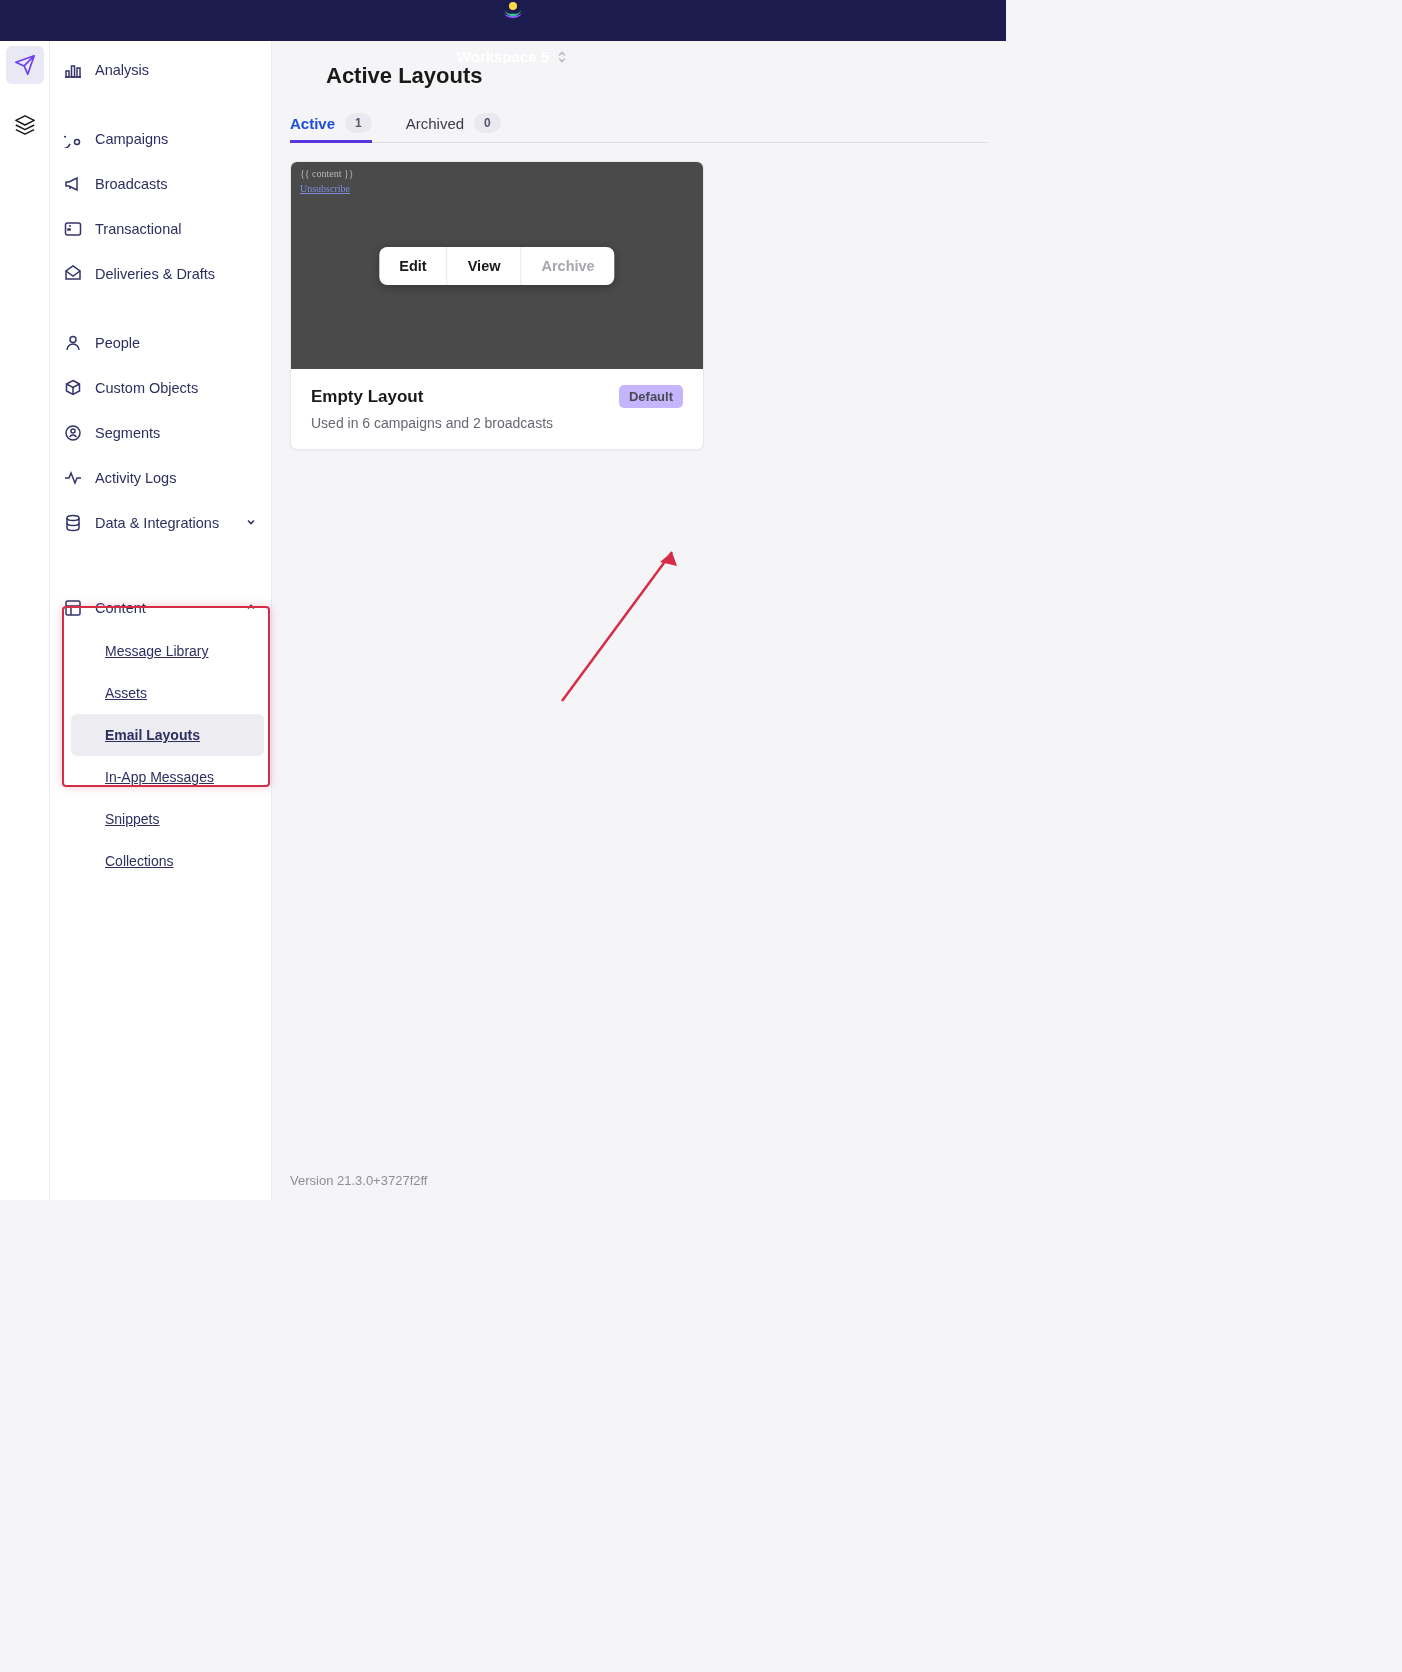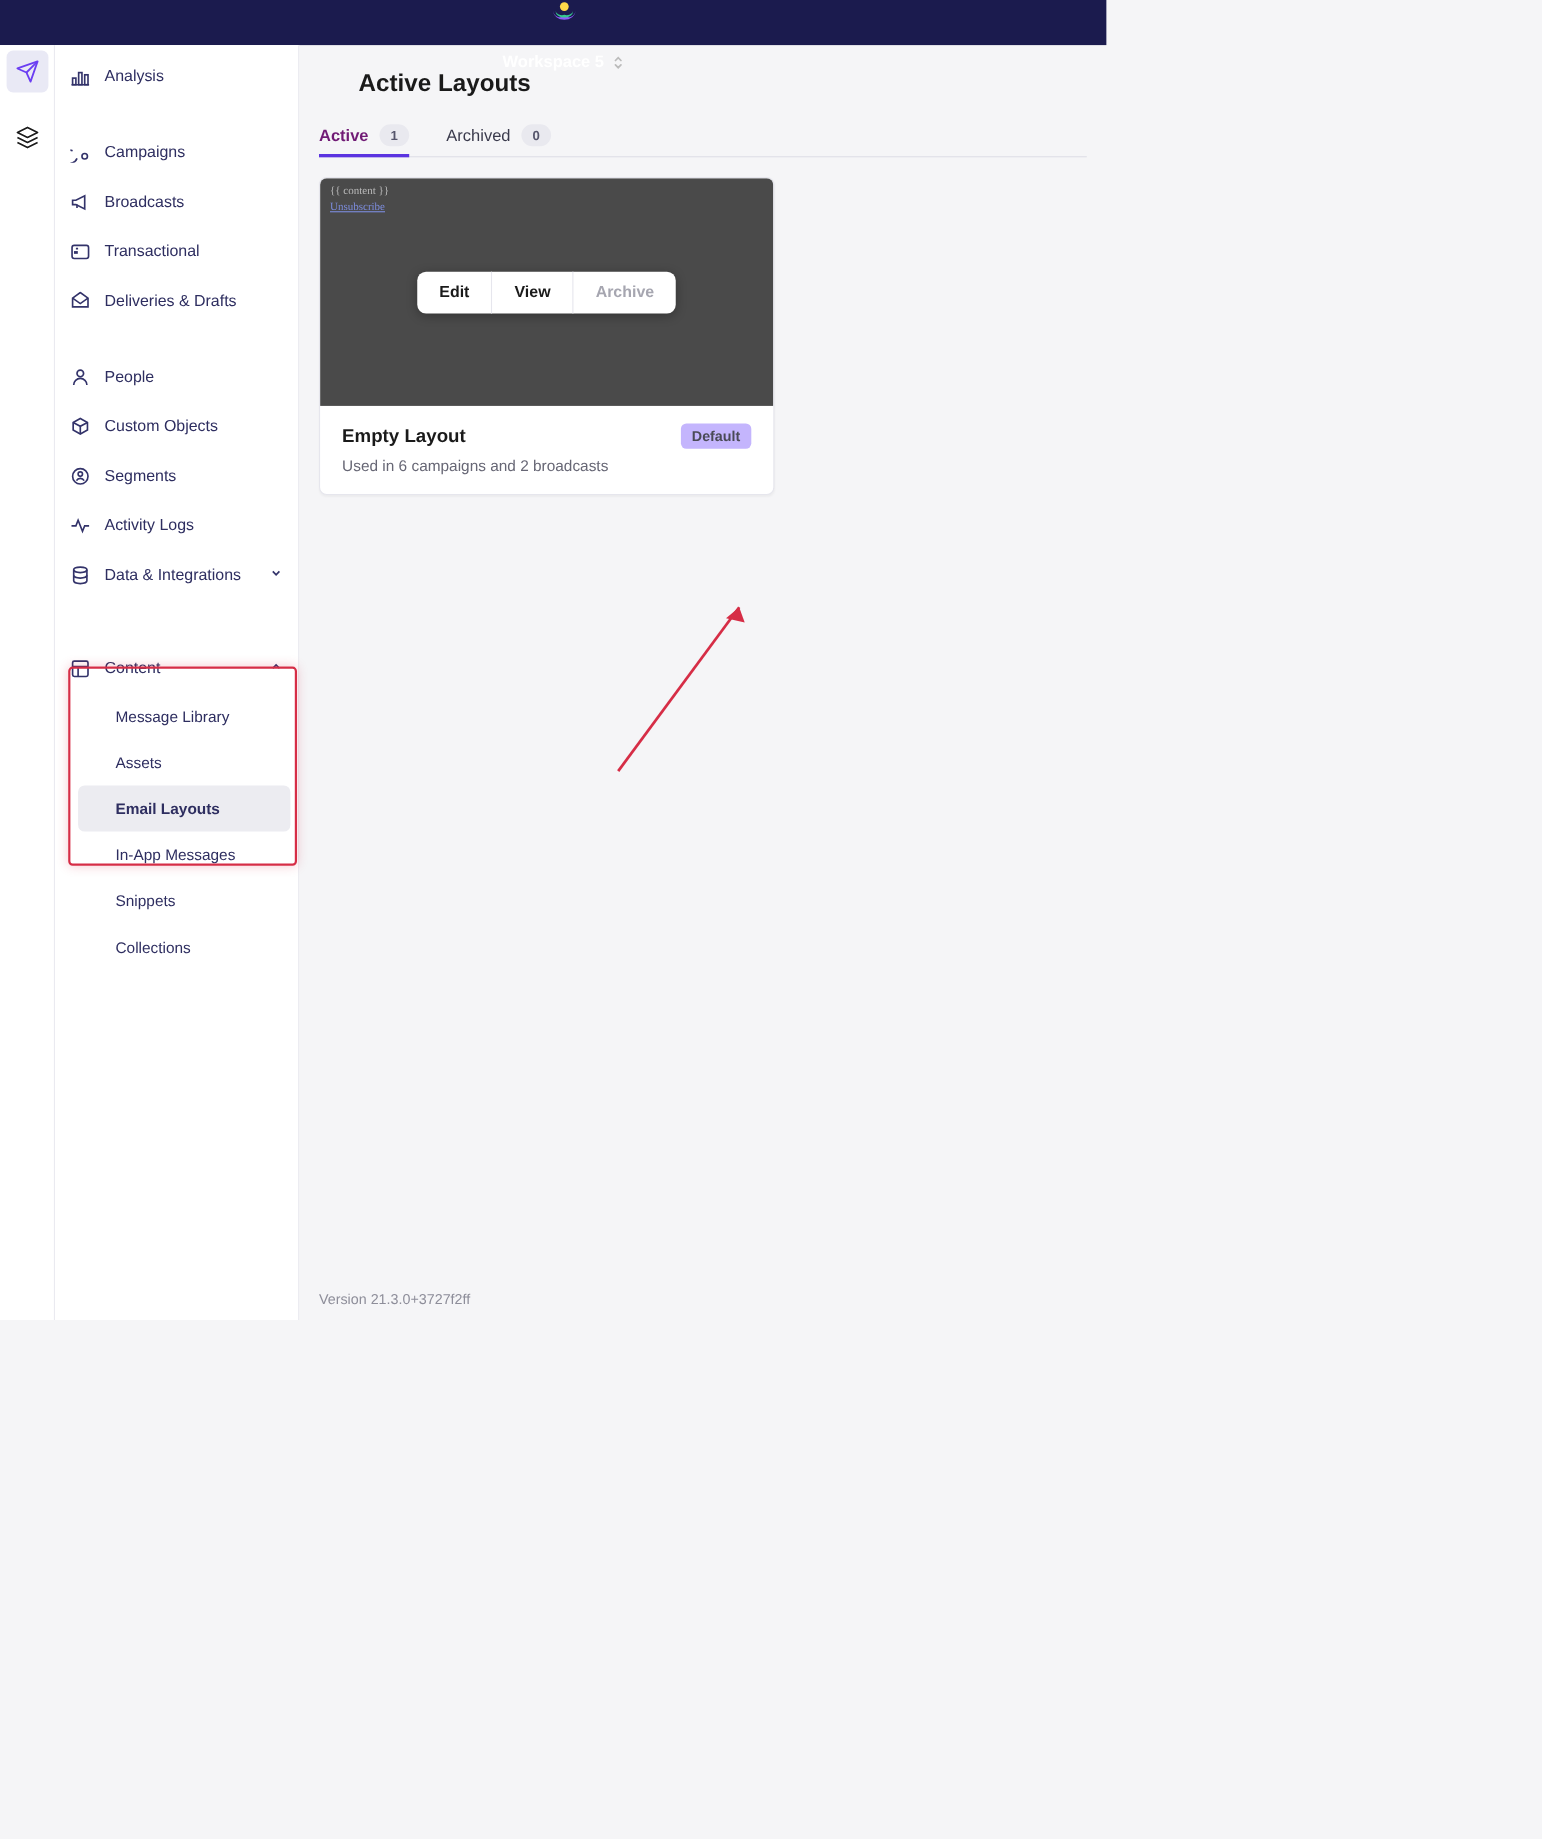--- a/index.html
+++ b/index.html
@@ -13,34 +13,34 @@
     .ws-ch { display: flex; flex-direction: column; gap: -2px; color: #bbb; font-size: 9px; line-height: 6px; }
 
     .wrap { display: flex; height: calc(1200px - 41px); }
     .rail { width: 50px; background: #fff; padding-top: 5px; display: flex; flex-direction: column; align-items: center; gap: 22px; border-right: 1px solid #eaeaf0; }
     .rail-item { width: 38px; height: 38px; display: flex; align-items: center; justify-content: center; border-radius: 6px; }
     .rail-item.active { background: #e9e9f5; }
     .sidebar { width: 222px; background: #fff; border-right: 1px solid #eaeaf0; padding-top: 6px; padding-bottom: 12px; display: flex; flex-direction: column; }
 
     .nav-item { display: flex; align-items: center; gap: 13px; padding: 0 14px; height: 45px; color: #2e2e60; font-size: 14.5px; cursor: pointer; }
     .nav-item .icn { width: 18px; height: 18px; display: flex; align-items: center; justify-content: center; flex-shrink: 0; color: #33336a; }
-    .nav-sub { padding-left: 34px; height: 42px; display: flex; align-items: center; color: #2e2e60; font-size: 14px; border-radius: 6px; margin: 0 7px 0 21px; cursor: pointer; padding-right: 8px; }
+    .nav-sub { padding-left: 34px; height: 42px; display: flex; align-items: center; color: #2e2e60; font-size: 14px; border-radius: 6px; margin: 0 7px 0 21px; cursor: pointer; padding-right: 8px; text-decoration: underline; }
     .nav-sub.sel { background: #ececf1; font-weight: 600; }
     .spacer { height: 24px; }
     .spacer2 { height: 40px; }
     .exp { margin-left: auto; color: #33336a; }
 
     .highlight { position: absolute; left: 62px; top: 606px; width: 208px; height: 181px; border: 2px solid #d62d46; border-radius: 4px; pointer-events: none; box-shadow: 0 0 10px rgba(214,45,70,.25); }
 
     .main { flex: 1; padding: 22px 18px 12px 18px; position: relative; display: flex; flex-direction: column; }
     .page-title { font-size: 22px; font-weight: 700; color: #1a1a1a; margin-bottom: 24px; margin-left: 36px; }
     .tabs { display: flex; gap: 34px; border-bottom: 1px solid #dfdfe6; }
     .tabrow { display: flex; align-items: center; gap: 10px; padding-bottom: 9px; position: relative; cursor: pointer; }
     .tabrow.act::after { content: ''; position: absolute; left: 0; right: 0; bottom: -1px; height: 3px; background: #5b34e0; }
-    .tab-label { font-size: 15px; font-weight: 700; color: #701a75; }
+    .tab-label { font-size: 15px; font-weight: 700; color: #1d4ed8; }
     .tabrow:not(.act) .tab-label { font-weight: 500; color: #3a3a4c; }
     .pill { background: #e9e9ef; color: #55556b; font-size: 12px; font-weight: 700; padding: 3px 10px; border-radius: 999px; }
 
     .card { margin-top: 18px; width: 414px; background: #fff; border: 1px solid #e6e6ed; border-radius: 7px; overflow: hidden; box-shadow: 0 1px 2px rgba(0,0,0,.04); }
     .preview { height: 207px; background: #4a4a4a; padding: 6px 9px; color: #ccc; font-family: serif; font-size: 10px; display: flex; flex-direction: column; position: relative; }
     .preview .cnt { color: #b8b8b8; }
     .preview .unsub { color: #7c8cdc; text-decoration: underline; margin-top: 4px; }
     .actions { position: absolute; left: 50%; top: 50%; transform: translate(-50%,-50%); background: #fff; border-radius: 8px; display: flex; box-shadow: 0 2px 10px rgba(0,0,0,.3); }
     .abtn { padding: 11px 20px; font-size: 14.5px; font-weight: 700; color: #1a1a1a; border: none; background: none; cursor: pointer; }
     .abtn + .abtn { border-left: 1px solid #e6e6ed; }

